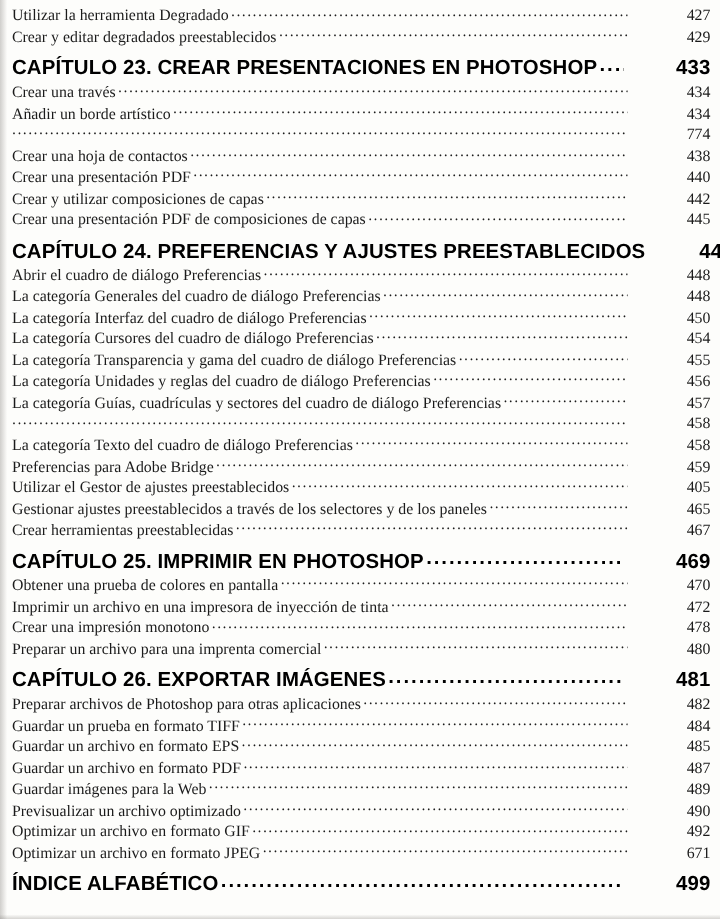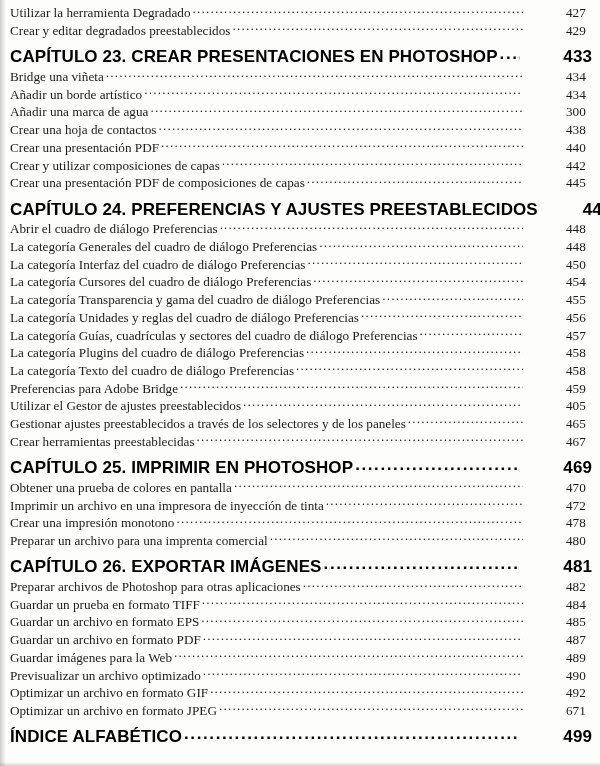--- a/index.html
+++ b/index.html
@@ -73,20 +73,21 @@
     left: 0;
     bottom: 0;
     letter-spacing: 1.2px;
   }
   .row.chapter .dots::after {
     letter-spacing: 1.6px;
   }
   .pagenum {
     flex: 0 0 auto;
     padding-left: 3px;
+    text-align: right;
     min-width: 26px;
     margin-left: 40px;
   }
 </style>
 </head>
 <body>
 
 <main class="page">
   <div class="toc-list">
       <div class="row body">
@@ -98,33 +99,32 @@
     <span class="title">Crear y editar degradados preestablecidos</span>
     <span class="dots"></span>
     <span class="pagenum">429</span>
   </div>
       <div class="row chapter">
     <span class="title">CAPÍTULO 23. CREAR PRESENTACIONES EN PHOTOSHOP</span>
     <span class="dots"></span>
     <span class="pagenum">433</span>
   </div>
       <div class="row body">
-    <span class="title">Bridge una viñeta</span>
+    <span class="title">Crear una través</span>
     <span class="dots"></span>
     <span class="pagenum">434</span>
   </div>
       <div class="row body">
     <span class="title">Añadir un borde artístico</span>
     <span class="dots"></span>
     <span class="pagenum">434</span>
   </div>
       <div class="row body">
-    <span class="title">Añadir una marca de agua</span>
-    <span class="dots"></span>
-    <span class="pagenum">300</span>
+    <span class="dots"></span>
+    <span class="pagenum">774</span>
   </div>
       <div class="row body">
     <span class="title">Crear una hoja de contactos</span>
     <span class="dots"></span>
     <span class="pagenum">438</span>
   </div>
       <div class="row body">
     <span class="title">Crear una presentación PDF</span>
     <span class="dots"></span>
     <span class="pagenum">440</span>
@@ -173,21 +173,20 @@
     <span class="title">La categoría Unidades y reglas del cuadro de diálogo Preferencias</span>
     <span class="dots"></span>
     <span class="pagenum">456</span>
   </div>
       <div class="row body">
     <span class="title">La categoría Guías, cuadrículas y sectores del cuadro de diálogo Preferencias</span>
     <span class="dots"></span>
     <span class="pagenum">457</span>
   </div>
       <div class="row body">
-    <span class="title">La categoría Plugins del cuadro de diálogo Preferencias</span>
     <span class="dots"></span>
     <span class="pagenum">458</span>
   </div>
       <div class="row body">
     <span class="title">La categoría Texto del cuadro de diálogo Preferencias</span>
     <span class="dots"></span>
     <span class="pagenum">458</span>
   </div>
       <div class="row body">
     <span class="title">Preferencias para Adobe Bridge</span>

